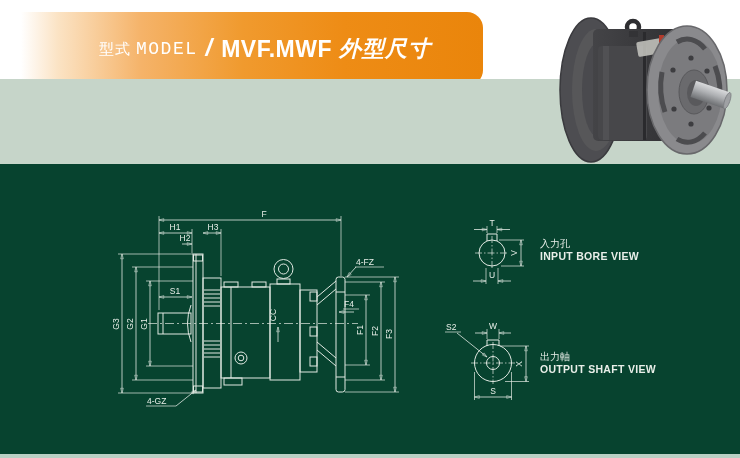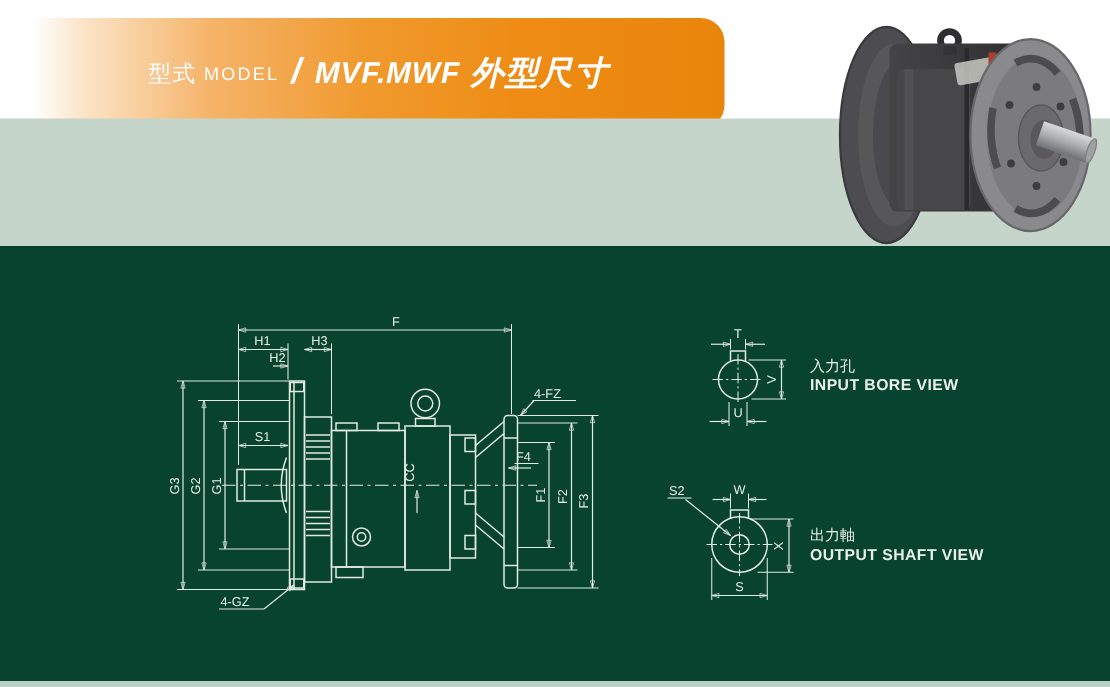--- a/index.html
+++ b/index.html
@@ -4,23 +4,23 @@
 <style>
   html,body{margin:0;padding:0;background:#9aa0a0;}
   .page{position:relative;width:740px;height:458px;background:#ffffff;overflow:hidden;
         font-family:"Liberation Sans",sans-serif;}
   
   .banner{position:absolute;left:0;top:12px;width:462px;height:74px;
     border-radius:0 16px 16px 0;
     background:linear-gradient(90deg,#ffffff 0%,#fbe3c4 8%,#f5b369 26%,#f09a2e 48%,#ee8c15 70%,#ea850b 100%);
     display:flex;align-items:center;color:#ffffff;padding-left:78px;box-sizing:border-box;margin-left:21px;}
   .t-cjk{font-size:15px;letter-spacing:1px;}
-  .t-en{font-size:12px;letter-spacing:1.5px;margin-left:5px;}
+  .t-en{font-size:18px;letter-spacing:1.5px;margin-left:5px;font-family:Liberation Mono, monospace;}
   .t-slash{font-size:24px;font-style:italic;font-weight:bold;margin:0 9px 2px 8px;}
-  .t-model{font-size:20px;font-weight:bold;letter-spacing:0.5px;font-style:italic;}
+  .t-model{font-size:23px;font-weight:bold;letter-spacing:0.5px;}
   .t-suffix{font-size:22px;font-weight:bold;margin-left:7px;letter-spacing:1px;font-style:italic;}
   
   .band{position:absolute;left:0;top:79px;width:740px;height:85px;background:#c6d5c9;}
   
   .panel{position:absolute;left:0;top:164px;width:740px;height:290px;background:#07432f;}
   .strip{position:absolute;left:0;top:454px;width:740px;height:4px;background:#b9d0c4;}
   .photo{position:absolute;left:545px;top:2px;width:195px;height:162px;}
   svg text{fill:#e9efe9;font-family:"Liberation Sans",sans-serif;}
   .dwg line,.dwg path,.dwg rect,.dwg circle{stroke:#e2eae3;stroke-width:1;fill:none;}
   .dwg .dim{stroke-width:0.8;}

